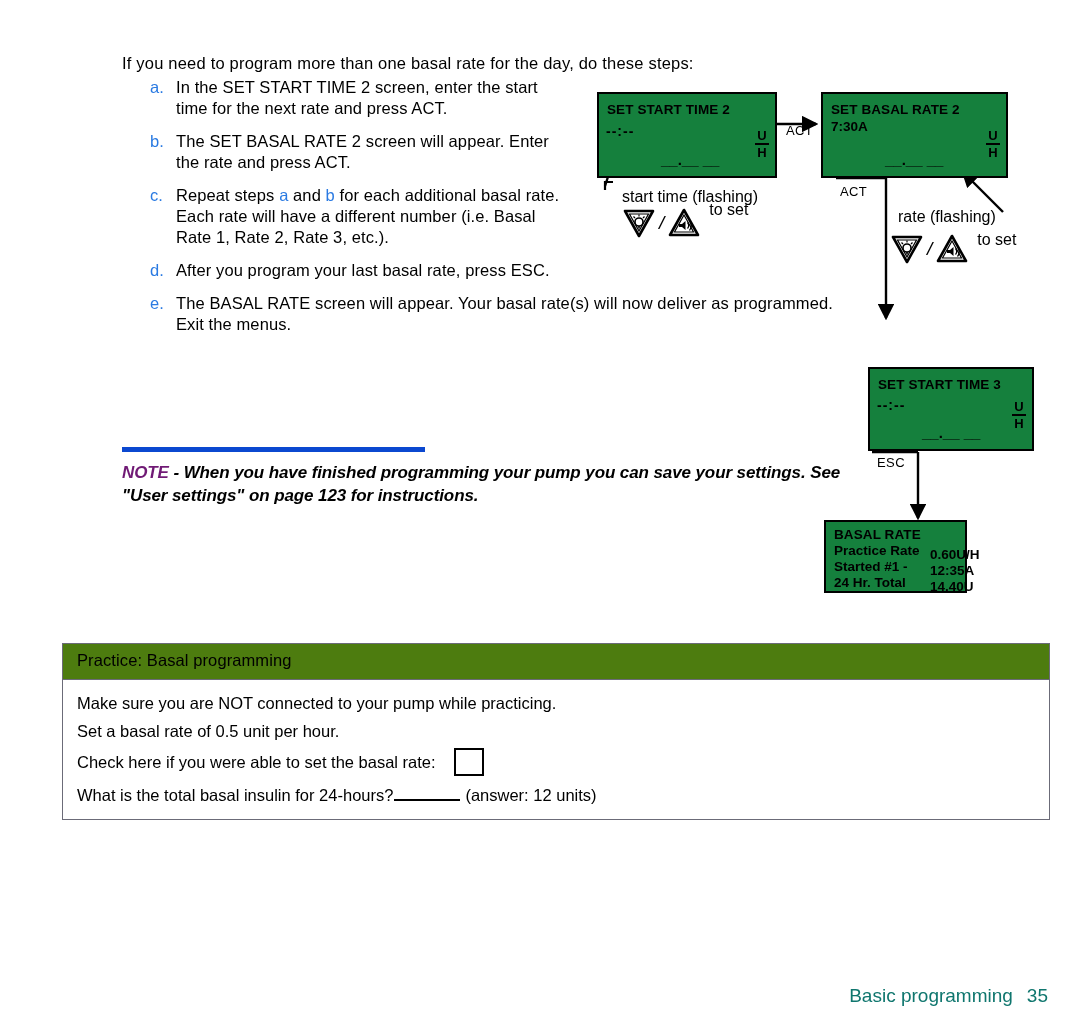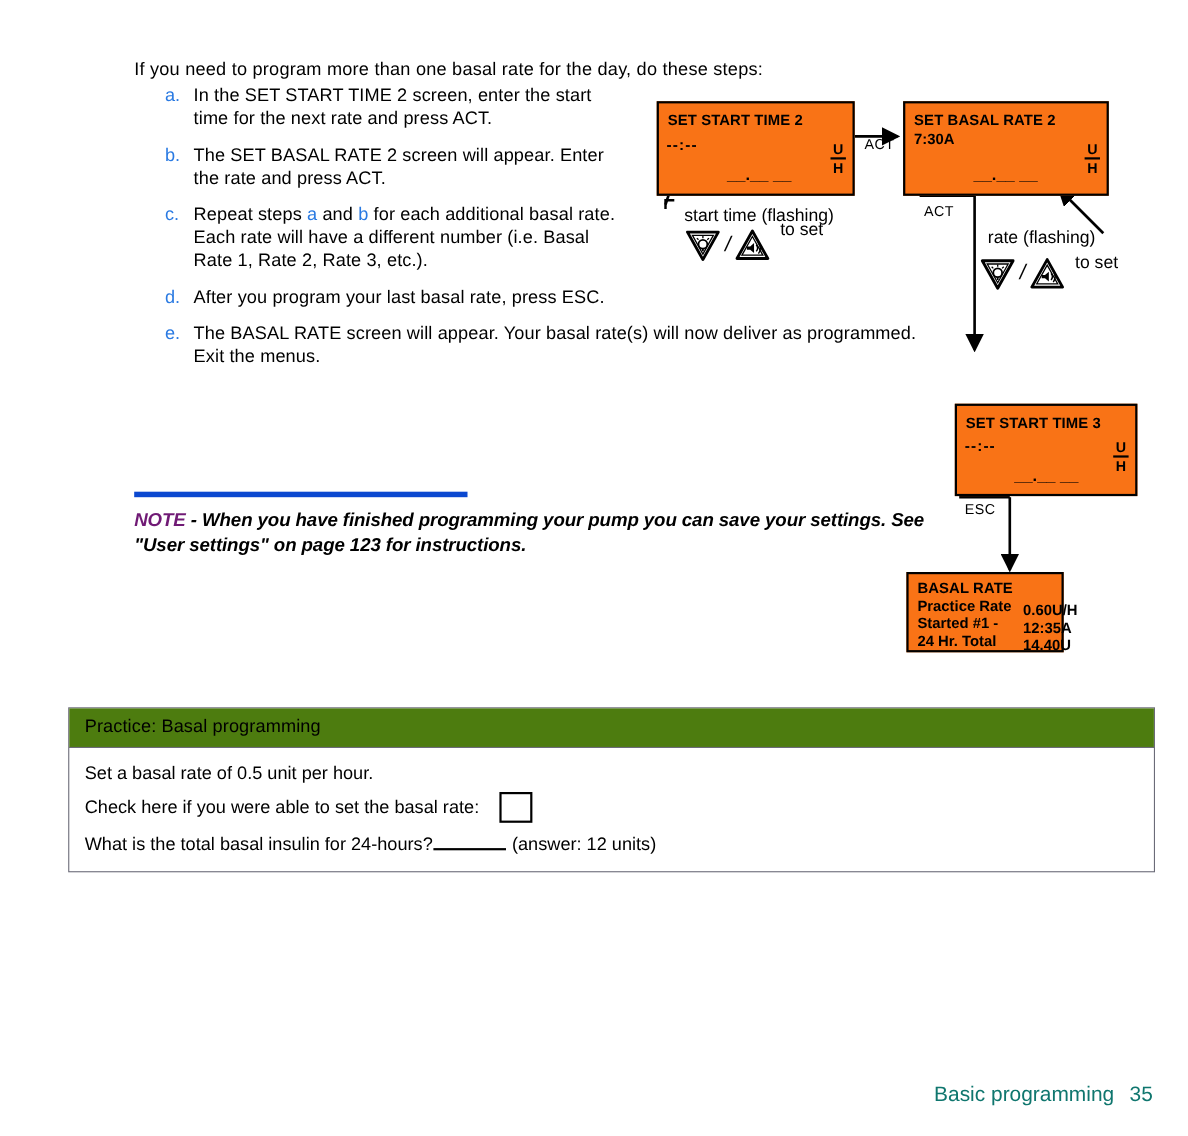--- a/index.html
+++ b/index.html
@@ -87,21 +87,21 @@
   
   #diagram {
     position: absolute;
     left: 0; top: 0;
     width: 1080px; height: 640px;
     pointer-events: none;
   }
   .lcd {
     position: absolute;
     border: 2px solid #000;
-    background: #f97316;
+    background: #15803d;
     box-sizing: border-box;
   }
   .lcd-title {
     position: absolute;
     font-weight: bold;
     font-size: 13.5px;
     letter-spacing: 0.1px;
     white-space: nowrap;
   }
   .lcd-sub {
@@ -377,20 +377,21 @@
       <span class="basal-row" style="left:104px; top:41px;">12:35A</span>
       <span class="basal-row" style="left:8px; top:53px;">24 Hr. Total</span>
       <span class="basal-row" style="left:104px; top:57px;">14.40U</span>
     </div>
 
   </div>
 
   <div id="practice">
     <div id="practice-header">Practice: Basal programming</div>
     <div id="practice-body">
+      <div class="practice-line">Make sure you are NOT connected to your pump while practicing.</div>
       <div class="practice-line">Set a basal rate of 0.5 unit per hour.</div>
       <div id="practice-line-check">
         <span>Check here if you were able to set the basal rate:</span>
         <span id="practice-checkbox"></span>
       </div>
       <div id="practice-line-total">
         <span>What is the total basal insulin for 24-hours?</span>
         <span class="blank-rule"></span>
         <span>(answer: 12 units)</span>
       </div>

